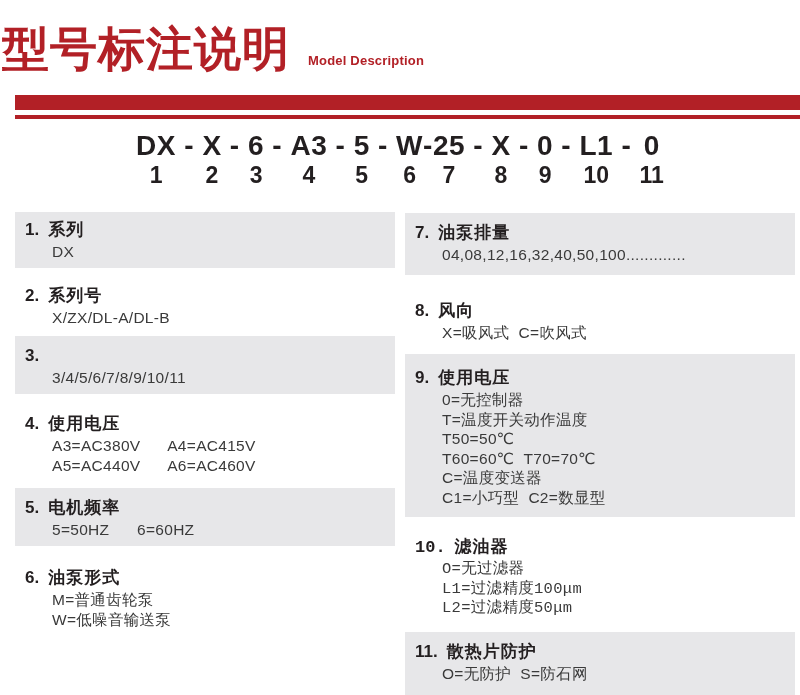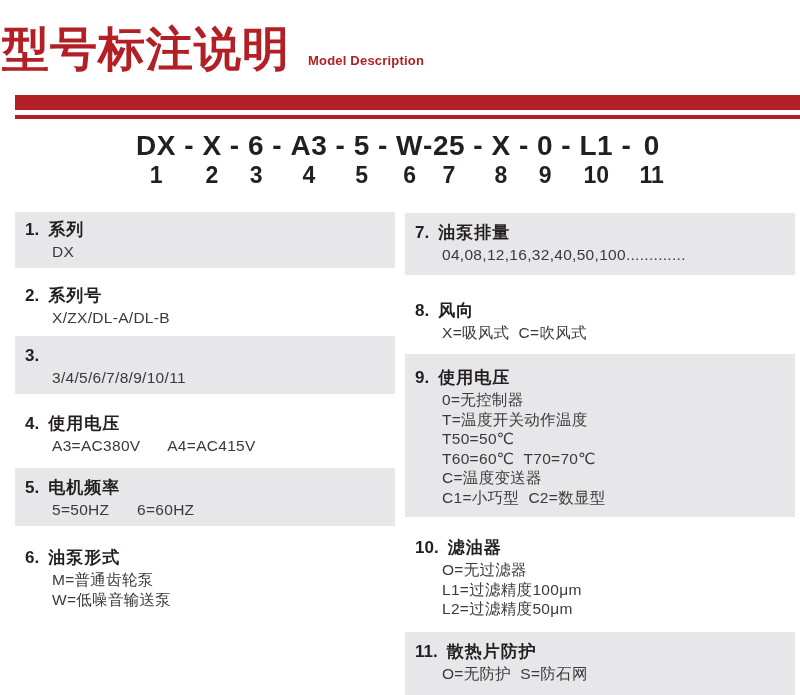--- a/index.html
+++ b/index.html
@@ -58,21 +58,21 @@
   #item-1{margin-top:212px;}
   #item-2{margin-top:10px;}
   #item-3{margin-top:2px;padding-top:8px;}
   #item-4{margin-top:12px;}
   #item-5{margin-top:6px;padding-top:8px;}
   #item-6{margin-top:14px;}
   #item-7{margin-top:213px;padding-top:8px;padding-bottom:10px;}
   #item-8{margin-top:18px;}
   #item-9{margin-top:5px;padding-top:12px;padding-bottom:10px;}
   #item-9 .line{line-height:19.5px;}
-  #item-10{margin-top:11px;padding-top:8px;padding-bottom:8px;}
+  #item-10{margin-top:11px;padding-top:8px;padding-bottom:8px;font-family:Liberation Mono, monospace;}
   #item-10 .line{line-height:19.5px;}
   #item-11{margin-top:5px;padding-top:8px;min-height:68px;}
 </style>
 </head>
 <body>
 
 <div class="header">
   <div class="title-zh">型号标注说明</div>
   <div class="title-en">Model Description</div>
 </div>
@@ -194,20 +194,21 @@
         <div class="line">3/4/5/6/7/8/9/10/11</div>
       </div>
     </section>
   <section class="item" id="item-4">
       <div class="item-title">
         <span class="num">4.</span>
         <span class="ttl">使用电压</span>
       </div>
       <div class="item-lines">
         <div class="line">A3=AC380V      A4=AC415V</div>
+        <div class="line">A5=AC440V      A6=AC460V</div>
       </div>
     </section>
   <section class="item shaded" id="item-5">
       <div class="item-title">
         <span class="num">5.</span>
         <span class="ttl">电机频率</span>
       </div>
       <div class="item-lines">
         <div class="line">5=50HZ      6=60HZ</div>
       </div>

